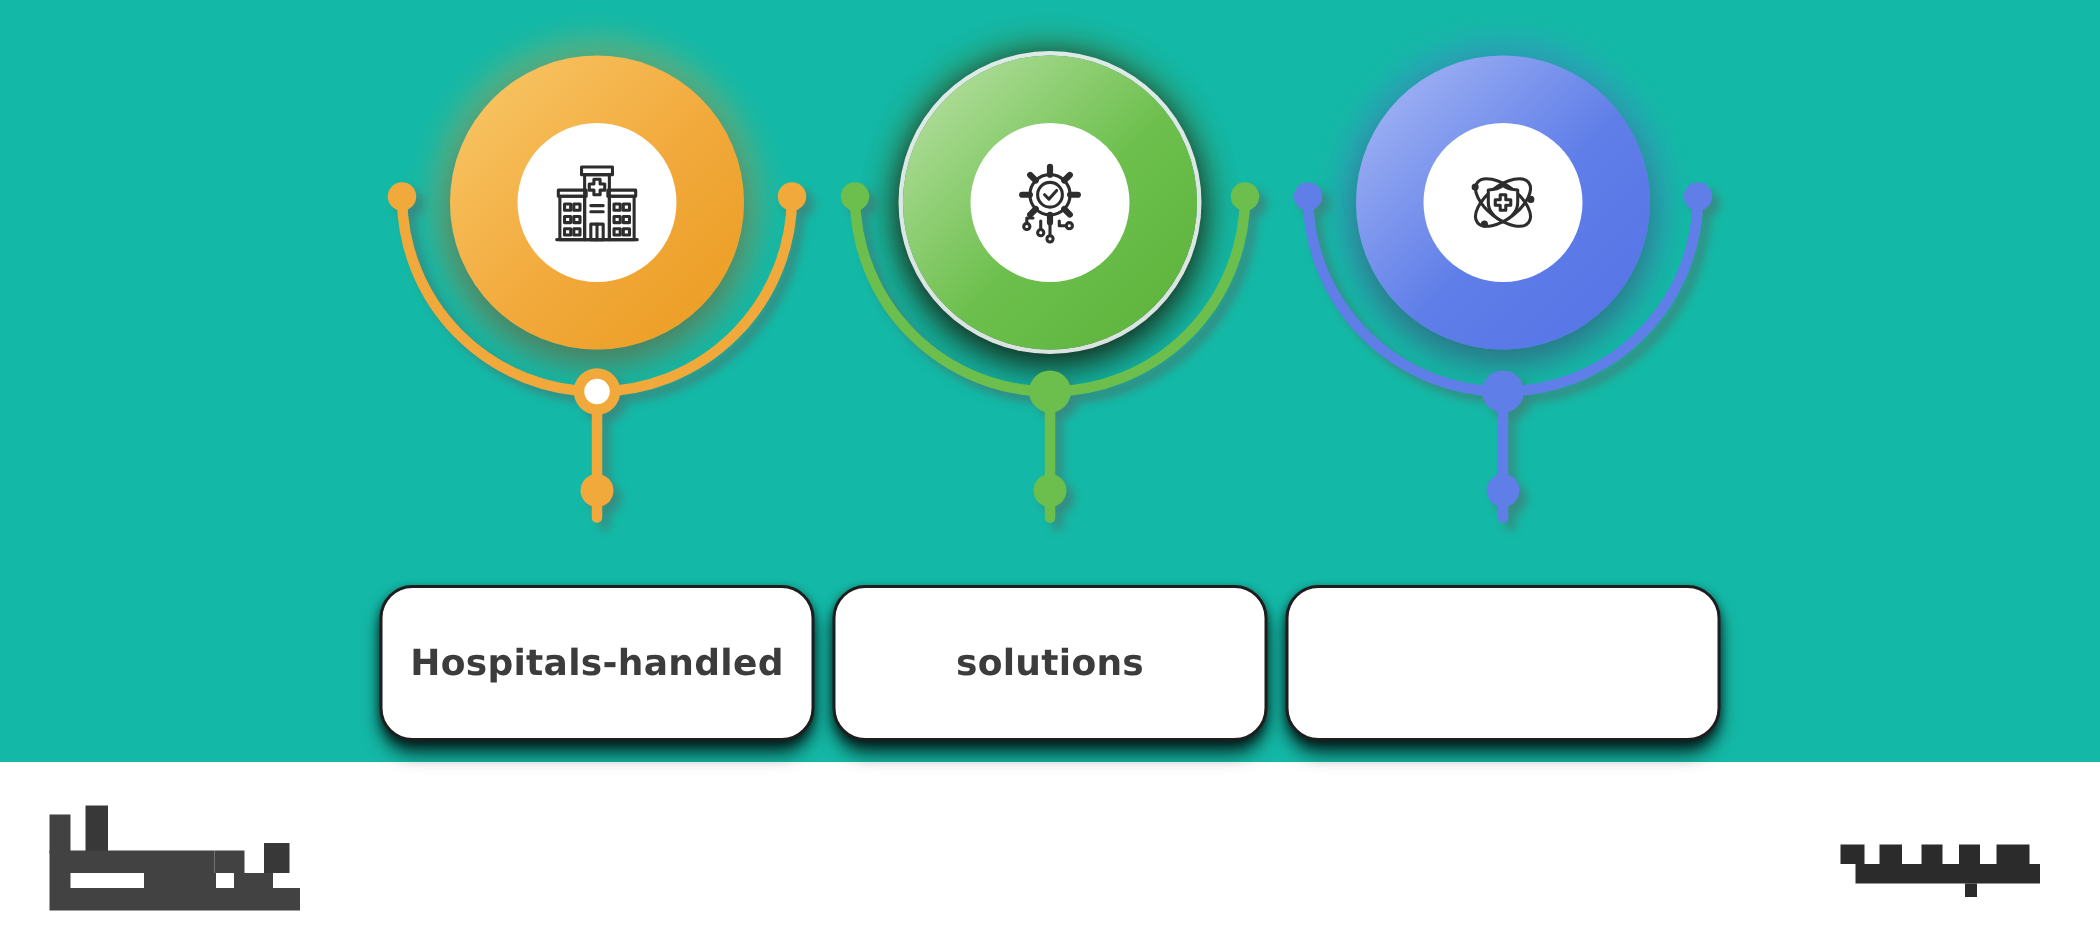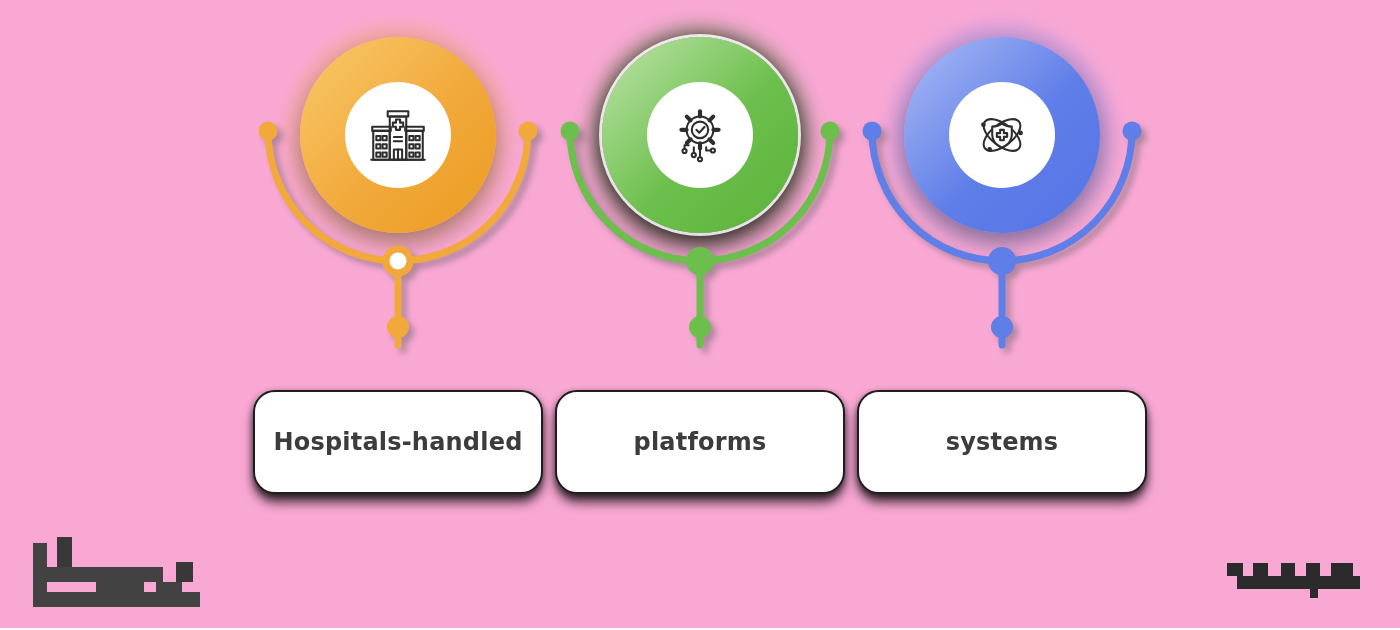--- a/index.html
+++ b/index.html
@@ -2,21 +2,21 @@
 <html><head>
 <meta charset="utf-8">
 <style>
   html,body{margin:0;padding:0;}
   body{
     width:1400px;height:630px;
     background:#ffffff;
     font-family:"DejaVu Sans","Liberation Sans",sans-serif;
     overflow:hidden;
   }
-  .stage{position:relative;width:1400px;height:628px;background:#f9a8d4;}
+  .stage{position:relative;width:1400px;height:508px;background:#14b8a6;}
 
   
   .unit{position:absolute;top:0;width:300px;height:630px;}
 
   .halo{
     position:absolute;left:40px;top:25px;width:220px;height:220px;
     border-radius:50%;
     background:var(--c);
     opacity:.30;filter:blur(9px);
   }
@@ -156,21 +156,21 @@
     </div>
     <svg class="connector" viewBox="0 0 300 245">
       <path class="stroke" d="M20 10 A130 130 0 0 0 280 10"></path>
       <circle class="dot" cx="20" cy="10" r="9.5"></circle>
       <circle class="dot" cx="280" cy="10" r="9.5"></circle>
       <line class="stroke" x1="150" y1="145" x2="150" y2="224"></line>
       <circle class="node-solid" cx="150" cy="140" r="14"></circle>
       <circle class="node-solid" cx="150" cy="206" r="11"></circle>
     </svg>
     <div class="label-box">
-      <span>platforms</span>
+      <span>solutions</span>
     </div>
   </div>
 
   <div class="unit" style="left: 852px; --c: #5F7EE8; --light: #ACBCF6; --dark: #5573E6;">
     <div class="halo"></div>
     <div class="circle-outer">
       <div class="circle-inner">
         <span class="icon-wrap">
           <svg width="66" height="66" viewBox="0 0 64 64" fill="none" stroke-width="2" stroke-linecap="round" stroke-linejoin="round">
             <ellipse stroke="#2d2d2d" cx="32" cy="32" rx="21" ry="10.5" transform="rotate(-38 32 32)"></ellipse>
@@ -186,21 +186,20 @@
     </div>
     <svg class="connector" viewBox="0 0 300 245">
       <path class="stroke" d="M20 10 A130 130 0 0 0 280 10"></path>
       <circle class="dot" cx="20" cy="10" r="9.5"></circle>
       <circle class="dot" cx="280" cy="10" r="9.5"></circle>
       <line class="stroke" x1="150" y1="145" x2="150" y2="224"></line>
       <circle class="node-solid" cx="150" cy="140" r="14"></circle>
       <circle class="node-solid" cx="150" cy="206" r="11"></circle>
     </svg>
     <div class="label-box">
-      <span>systems</span>
     </div>
   </div>
 
   <div class="pixlogo left" style="left:33px;top:537px;width:170px;height:72px">
     <i style="left:0;top:6px;width:14px;height:26px"></i>
     <i class="d" style="left:24px;top:0;width:15px;height:31px"></i>
     <i style="left:0;top:30px;width:110px;height:15px"></i>
     <i style="left:110px;top:30px;width:20px;height:15px"></i>
     <i class="d" style="left:143px;top:25px;width:17px;height:20px"></i>
     <i style="left:0;top:45px;width:14px;height:10px"></i>

